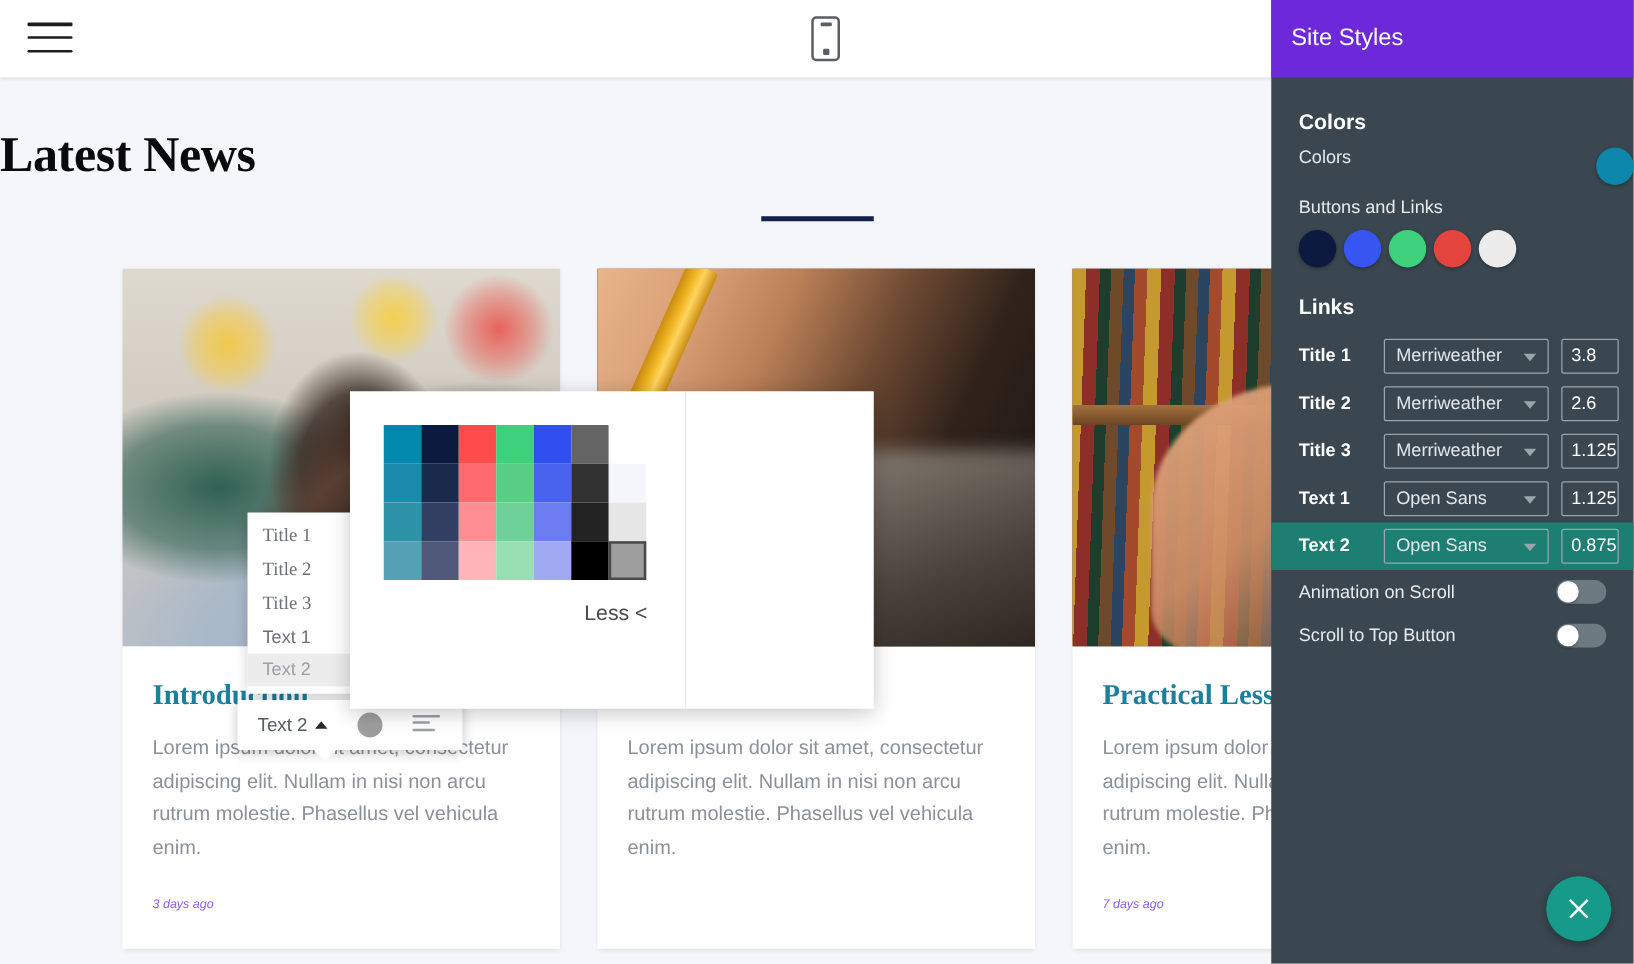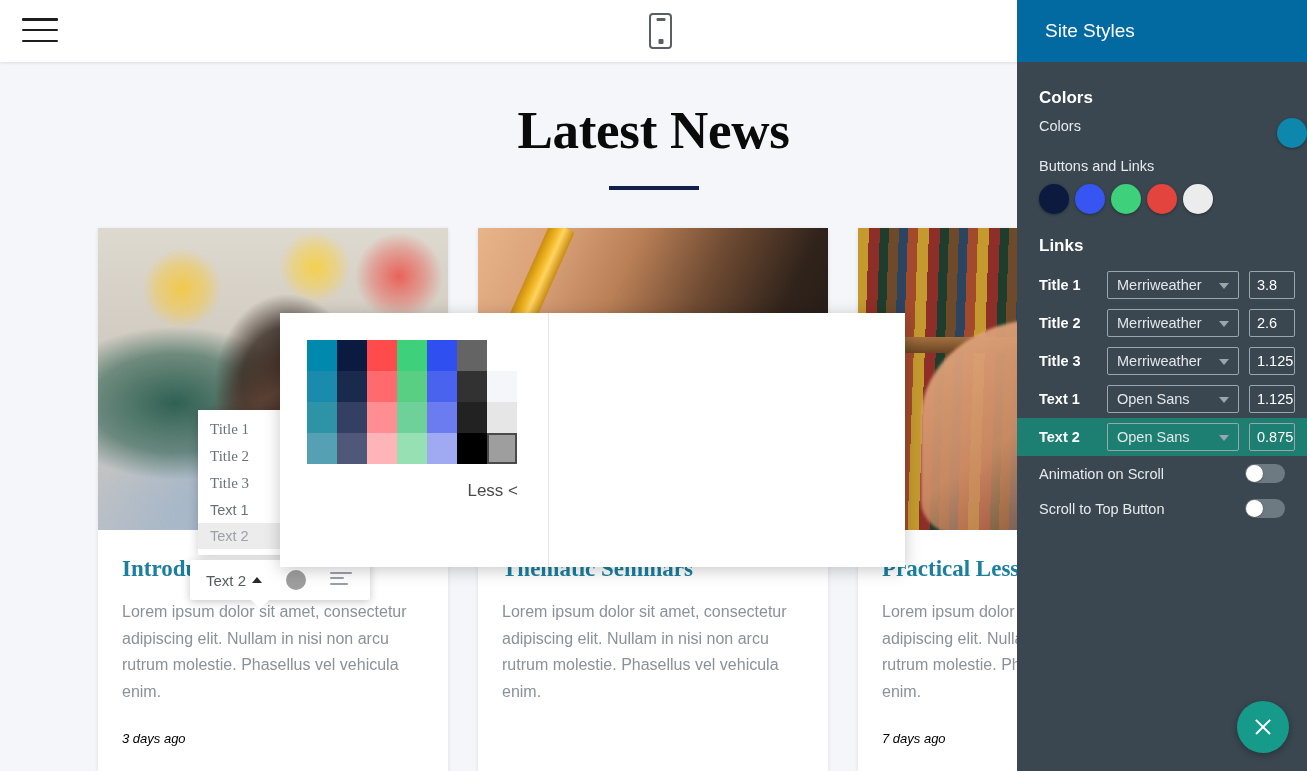--- a/index.html
+++ b/index.html
@@ -39,23 +39,23 @@
     width: 9px; height: 2.5px; background: #5a5f66; border-radius: 1px;
   }
   .phone-icon::after {
     content: ""; position: absolute; left: 50%; bottom: 3px; transform: translateX(-50%);
     width: 5px; height: 5px; background: #5a5f66; border-radius: 1px;
   }
 
   
   .news-section { position: absolute; top: 62px; left: 0; width: 1307px; }
   .news-title {
-    text-align: center; margin-top: 38px;
+    margin-top: 38px;
     font-family: "Liberation Serif", serif;
-    font-size: 53px; font-weight: 700; color: #0a0a0a;
+    font-size: 40px; font-weight: 700; color: #0a0a0a;
     letter-spacing: -0.3px;
   }
   .news-divider {
     width: 90px; height: 4px; background: #12204a;
     margin: 26px auto 0;
   }
 
   .cards { display: flex; gap: 30px; padding: 0 98px; margin-top: 38px; }
   .card {
     width: 350px; background: #fff;
@@ -122,21 +122,21 @@
     filter: blur(1.5px);
   }
 
   .card-body { padding: 26px 24px 30px; }
   .card-title {
     font-family: "Liberation Serif", serif;
     font-size: 23px; font-weight: 700; color: #1b7f9e;
     margin-bottom: 17px; white-space: nowrap;
   }
   .card-text { font-size: 16px; line-height: 1.66; color: #8a9199; }
-  .card-date { margin-top: 26px; font-size: 13px; font-style: italic; color: #000000; }
+  .card-date { margin-top: 26px; font-size: 10px; font-style: italic; color: #8b5cf6; }
 
   
   .inline-toolbar {
     position: absolute; left: 190px; top: 560px;
     width: 180px; height: 40px;
     background: #fff; border-radius: 2px;
     box-shadow: 0 2px 9px rgba(0,0,0,.22);
     display: flex; align-items: center; z-index: 40;
   }
   .inline-toolbar::after {
@@ -174,21 +174,21 @@
   .sd-item {
     padding: 5px 12px; font-size: 15px; color: #6b7177;
     font-family: "Liberation Serif", serif; cursor: pointer; white-space: nowrap;
   }
   .sd-item.sd-sans { font-family: "Liberation Sans", sans-serif; font-size: 14.5px; }
   .sd-item.active { background: #ececec; color: #9ba1a7; }
 
   
   .color-popup {
     position: absolute; left: 280px; top: 313px;
-    width: 625px; height: 254px; background: #fff;
+    width: 419px; height: 254px; background: #fff;
     box-shadow: 0 3px 16px rgba(0,0,0,.22);
     display: flex; z-index: 42;
   }
   .cp-left { width: 269px; position: relative; border-right: 1px solid #e6e6e6; }
   .swatch-grid {
     position: absolute; left: 27px; top: 27px;
     display: grid; grid-template-columns: repeat(7, 30px); grid-template-rows: repeat(4, 31px);
   }
   .swatch-grid div { cursor: pointer; }
   .swatch-grid div.selected { outline: 2px solid #4a4a4a; outline-offset: -2px; z-index: 2; }
@@ -227,22 +227,22 @@
     font-size: 15px; color: #444; padding-left: 15px;
     font-family: "Liberation Sans", sans-serif; background: #fff;
   }
 
   
   .panel {
     position: absolute; right: 0; top: 0; width: 290px; height: 771px;
     background: #3a4750; z-index: 60;
   }
   .panel-head {
-    height: 62px; background: #0369a1; display: flex; align-items: center;
-    padding-left: 28px;
+    height: 62px; background: #6d28d9; display: flex; align-items: center;
+    padding-left: 16px;
   }
   .panel-head h1 { font-size: 19px; font-weight: 400; color: #fff; }
   .panel-body { padding: 20px 22px 0; position: relative; }
   .sec-title {
     font-size: 17px; font-weight: 700; color: #fff; margin: 6px 0 10px;
   }
   .row-label { font-size: 14.5px; color: #e7eaec; }
 
   .primary-row { position: relative; height: 34px; }
   .primary-dot {

